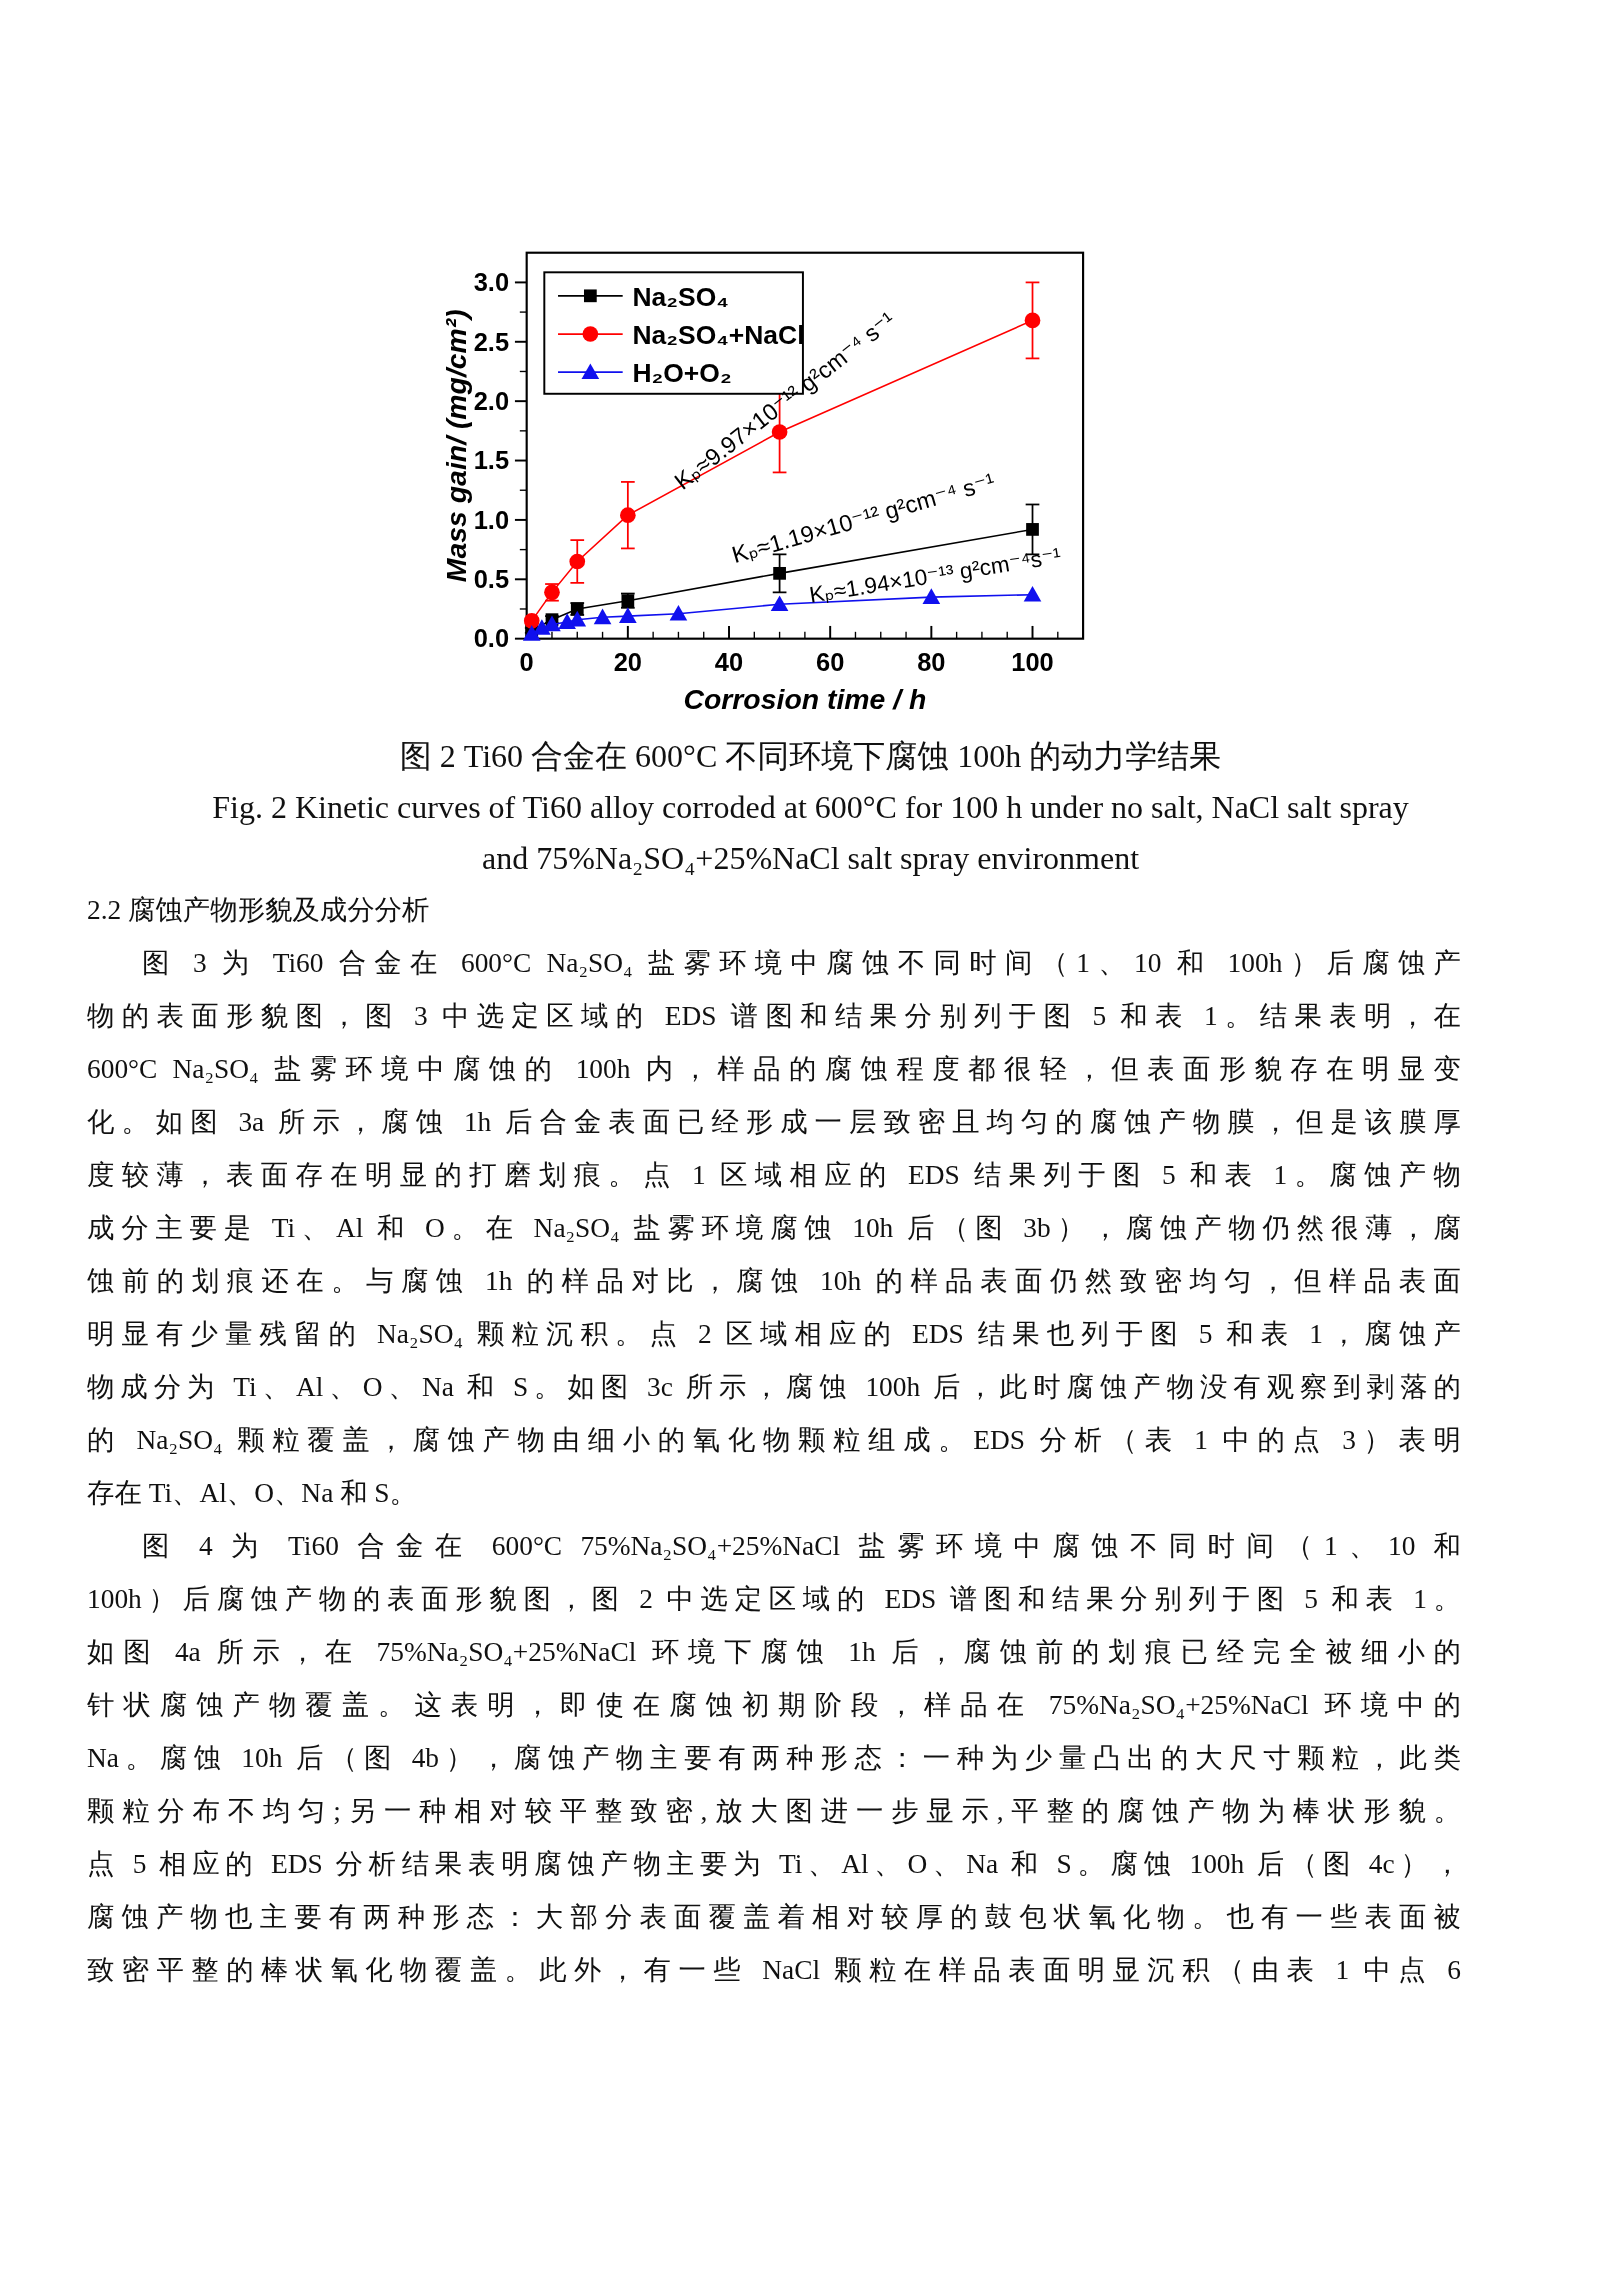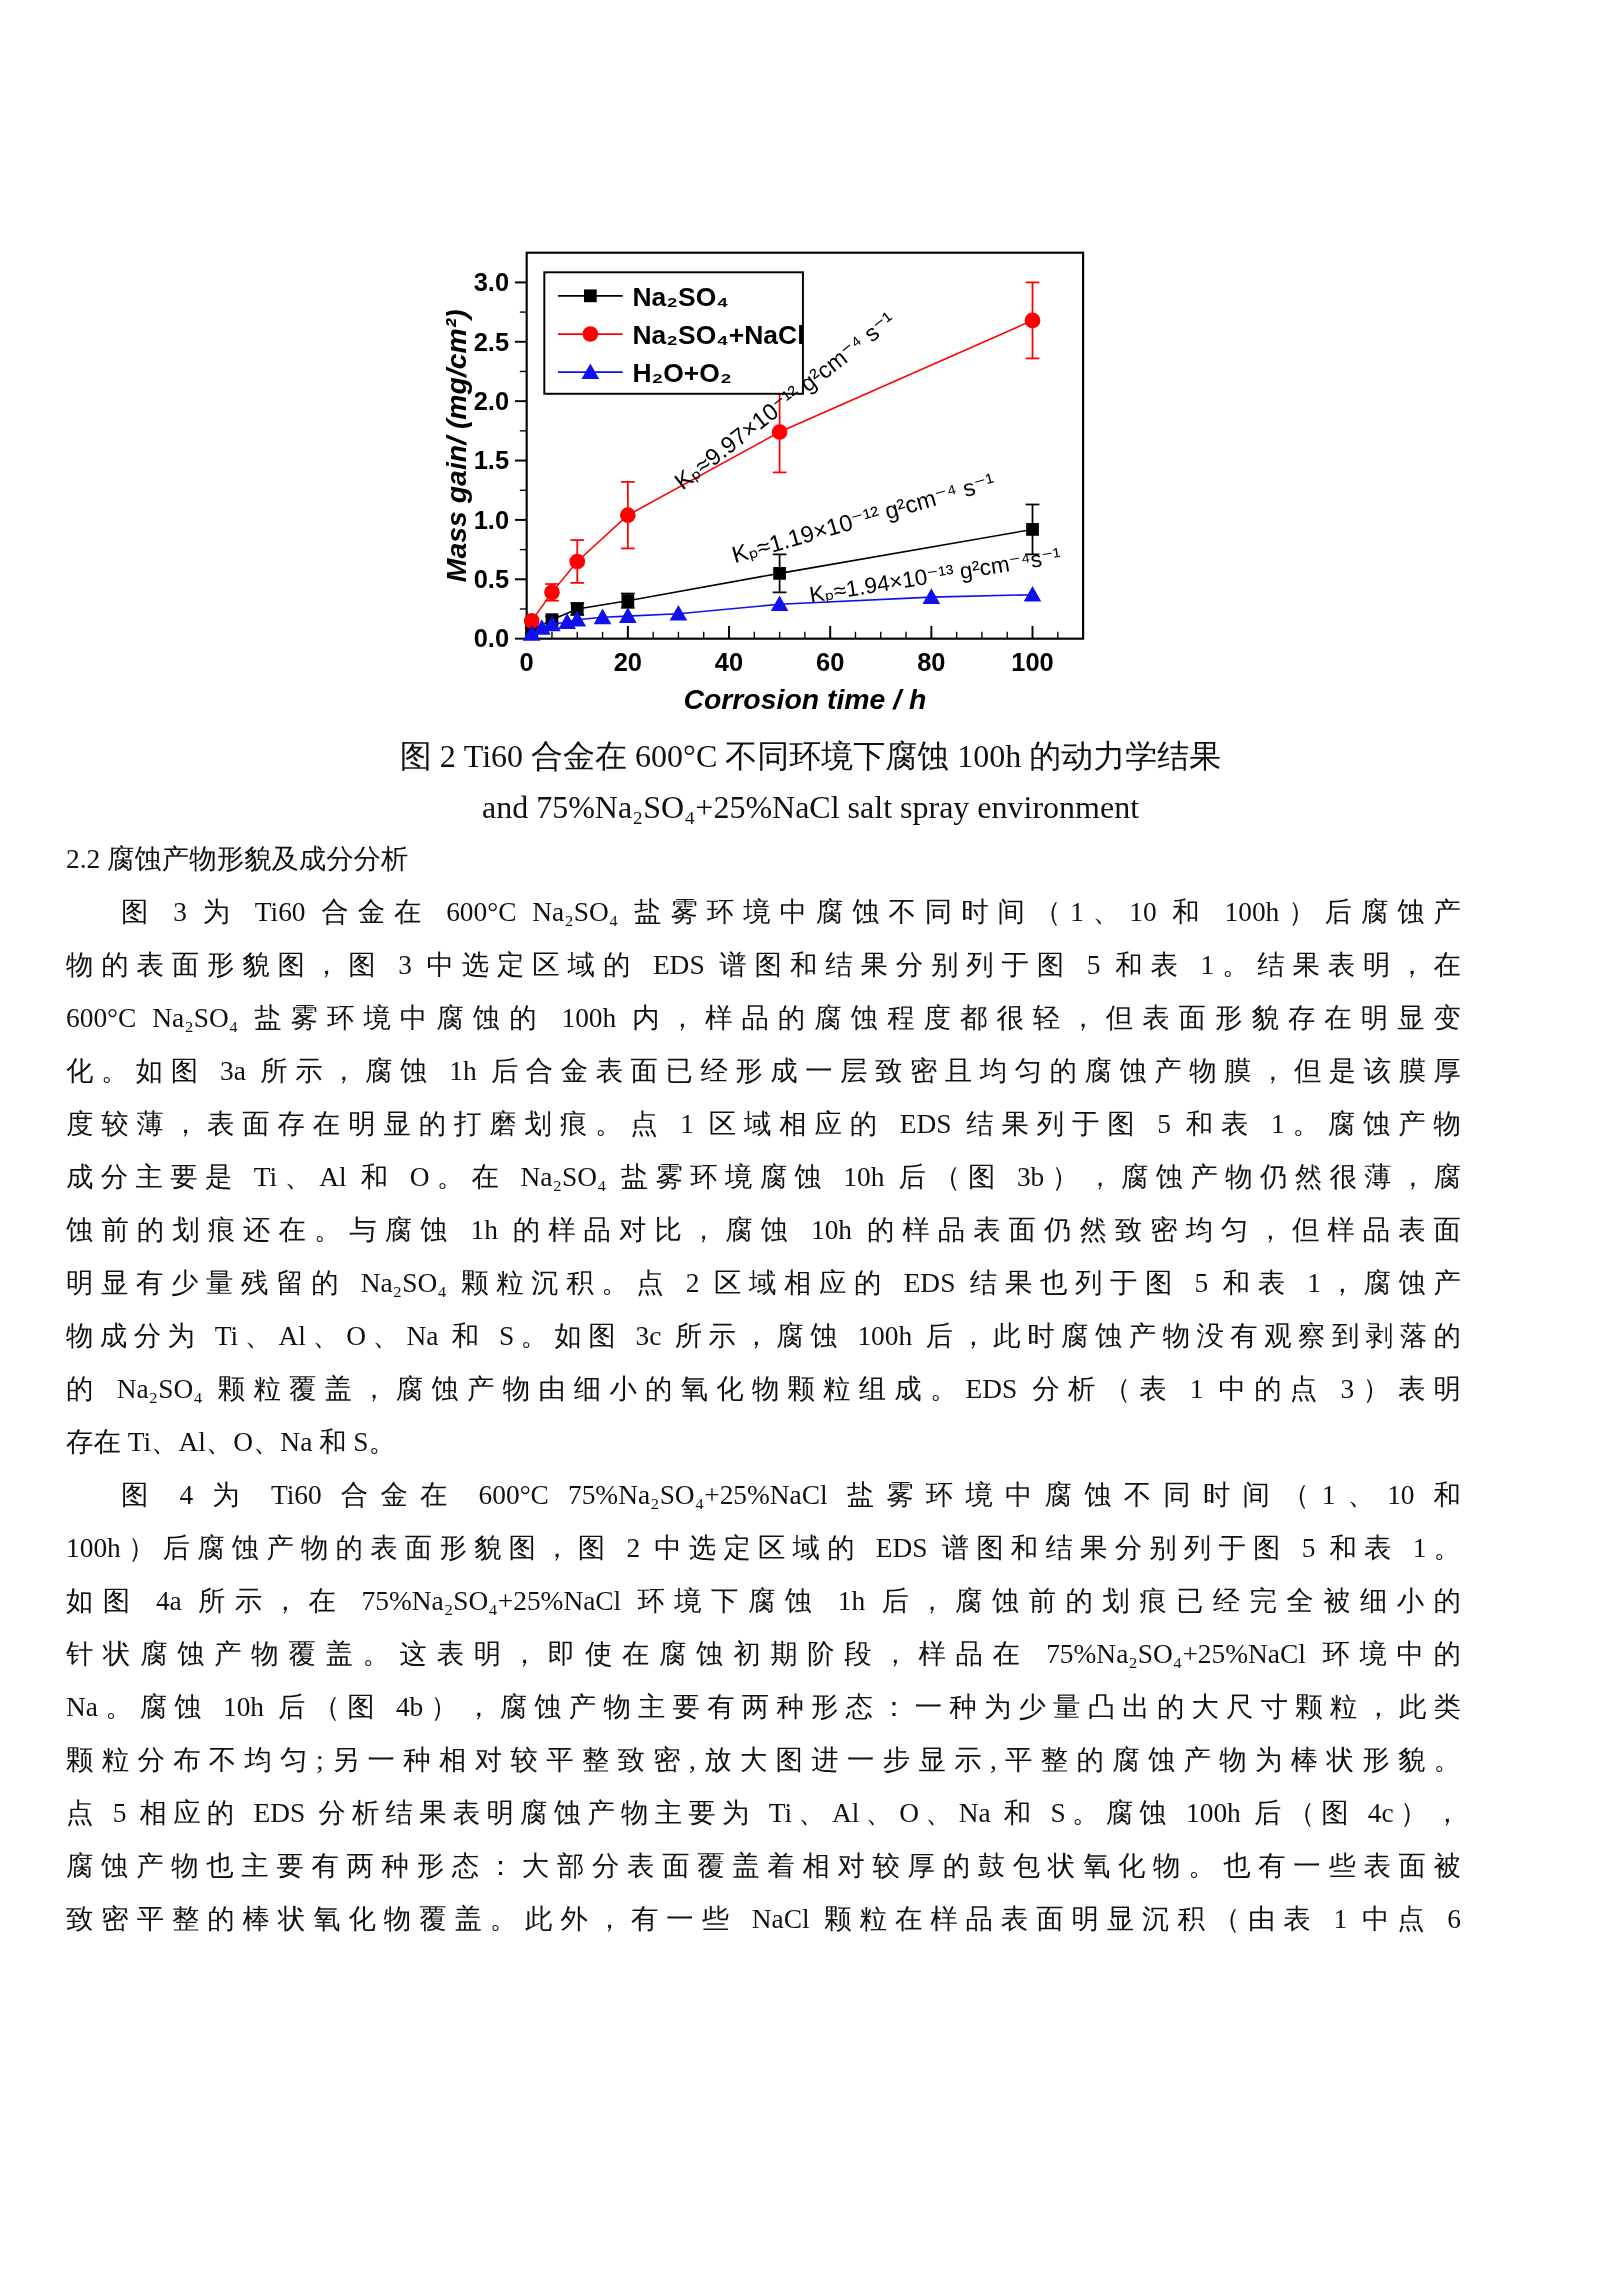--- a/index.html
+++ b/index.html
@@ -9,21 +9,21 @@
     overflow:hidden;
   }
   .page{padding-top:239px;}
   .figure-wrap{
     width:667px;margin:0 auto;position:relative;left:-35px;
   }
   .captions{width:100%;margin-top:7.8px;}
   .cap-line{
     text-align:center;font-size:32px;line-height:51px;white-space:nowrap;
   }
-  .text-col{margin:0 160px 0 66px;}
+  .text-col{margin:0 160px 0 87px;}
   .sec-heading{
     font-size:27.4px;line-height:53px;text-align:left;white-space:nowrap;
   }
   .ln{
     font-size:27.4px;line-height:53px;
     text-align:justify;text-align-last:justify;text-justify:inter-character;
   }
   .ln.ind{text-indent:55px;}
   .ln.end{text-align:center;text-align-last:left;}
   svg text{font-family:"Liberation Sans","DejaVu Sans",sans-serif;}
@@ -169,20 +169,21 @@
           <text x="194" y="146" font-size="27" font-weight="bold" fill="#000">H₂O+O₂</text>
         </g>
         <text x="354.5090909090909" y="171.60000000000002" text-anchor="middle" font-size="24" fill="#000000" transform="rotate(-38 354.5090909090909 171.60000000000002)">Kₚ≈9.97×10⁻¹² g²cm⁻⁴ s⁻¹</text>
         <text x="431.9636363636364" y="292.8307692307692" text-anchor="middle" font-size="24" fill="#000000" transform="rotate(-16 431.9636363636364 292.8307692307692)">Kₚ≈1.19×10⁻¹² g²cm⁻⁴ s⁻¹</text>
         <text x="504.25454545454545" y="351.02153846153846" text-anchor="middle" font-size="23" fill="#000000" transform="rotate(-9 504.25454545454545 351.02153846153846)">Kₚ≈1.94×10⁻¹³ g²cm⁻⁴s⁻¹</text>
       </svg>
   </div>
 
   <div class="captions">
     <div class="cap-line">图 2 Ti60 合金在 600°C 不同环境下腐蚀 100h 的动力学结果</div>
+    <div class="cap-line">Fig. 2 Kinetic curves of Ti60 alloy corroded at 600°C for 100 h under no salt, NaCl salt spray</div>
     <div class="cap-line">and 75%Na₂SO₄+25%NaCl salt spray environment</div>
   </div>
 
   <div class="text-col">
     <div class="sec-heading">2.2 腐蚀产物形貌及成分分析</div>
     <div class="ln ind">图 3 为 Ti60 合金在 600°C Na₂SO₄ 盐雾环境中腐蚀不同时间（1、10 和 100h）后腐蚀产</div>
     <div class="ln">物的表面形貌图，图 3 中选定区域的 EDS 谱图和结果分别列于图 5 和表 1。结果表明，在</div>
     <div class="ln">600°C Na₂SO₄ 盐雾环境中腐蚀的 100h 内，样品的腐蚀程度都很轻，但表面形貌存在明显变</div>
     <div class="ln">化。如图 3a 所示，腐蚀 1h 后合金表面已经形成一层致密且均匀的腐蚀产物膜，但是该膜厚</div>
     <div class="ln">度较薄，表面存在明显的打磨划痕。点 1 区域相应的 EDS 结果列于图 5 和表 1。腐蚀产物</div>

